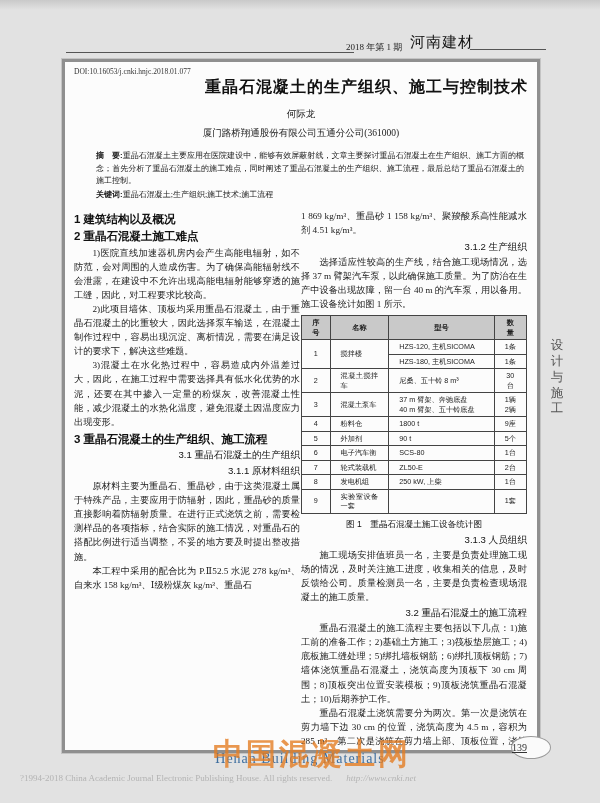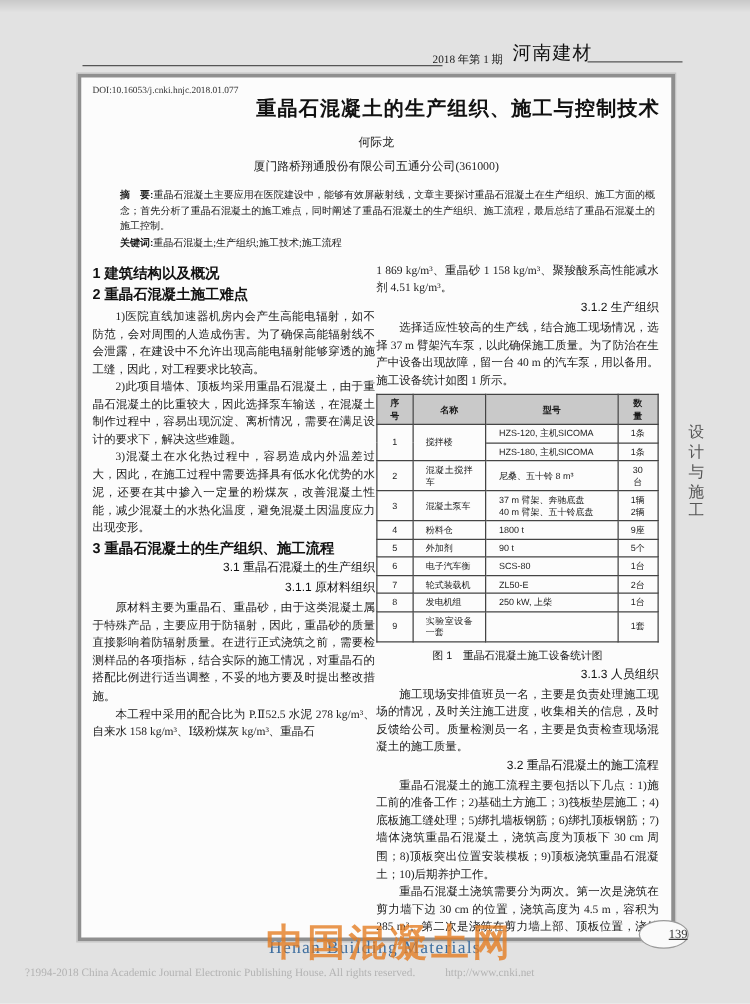--- a/index.html
+++ b/index.html
@@ -51,38 +51,38 @@
   
   .side-vert{
     position:absolute;left:549px;top:328px;width:16px;
     writing-mode:vertical-rl;letter-spacing:16px;font-size:12.5px;color:#555;
     font-family:"Liberation Sans","DejaVu Sans",sans-serif;
   }
   
   .page-oval{
     position:absolute;left:511px;top:736px;width:38px;height:21px;
     background:#fafafa;border:1.5px solid #9a9a9a;border-radius:50%;
-    display:flex;align-items:center;justify-content:flex-end;
+    display:flex;align-items:center;justify-content:flex-start;
     font-size:10px;color:#333;z-index:5;text-decoration:underline;
   }
   .journal-en{
     position:absolute;left:0;top:751px;width:600px;text-align:center;
     font-size:14px;letter-spacing:1px;color:#3f6f9f;z-index:2;
   }
   .watermark{
     position:absolute;left:12px;top:734px;width:600px;text-align:center;
     font-size:30px;font-weight:bold;letter-spacing:3px;
     color:rgba(228,125,35,0.8);z-index:3;
     font-family:"Liberation Sans","DejaVu Sans",sans-serif;
   }
   .copyright{
     position:absolute;left:20px;top:773px;width:560px;
     font-size:9px;color:#b3b3b3;z-index:2;
   }
-  .copyright .url{margin-left:24px;}
+  .copyright .url{margin-left:14px;font-style:italic;}
 </style>
 </head>
 <body>
 
 <div class="rule rule-left"></div>
 <div class="rule rule-right"></div>
 <div class="hdr-issue">2018 年第 1 期</div>
 <div class="hdr-journal">河南建材</div>
 
 <div class="box">

